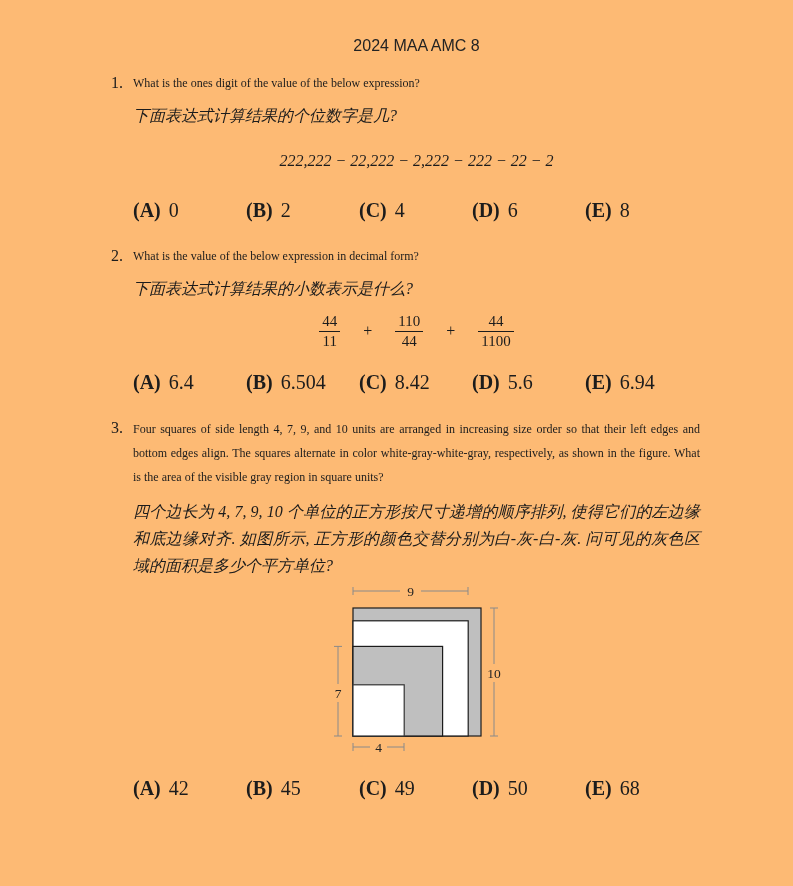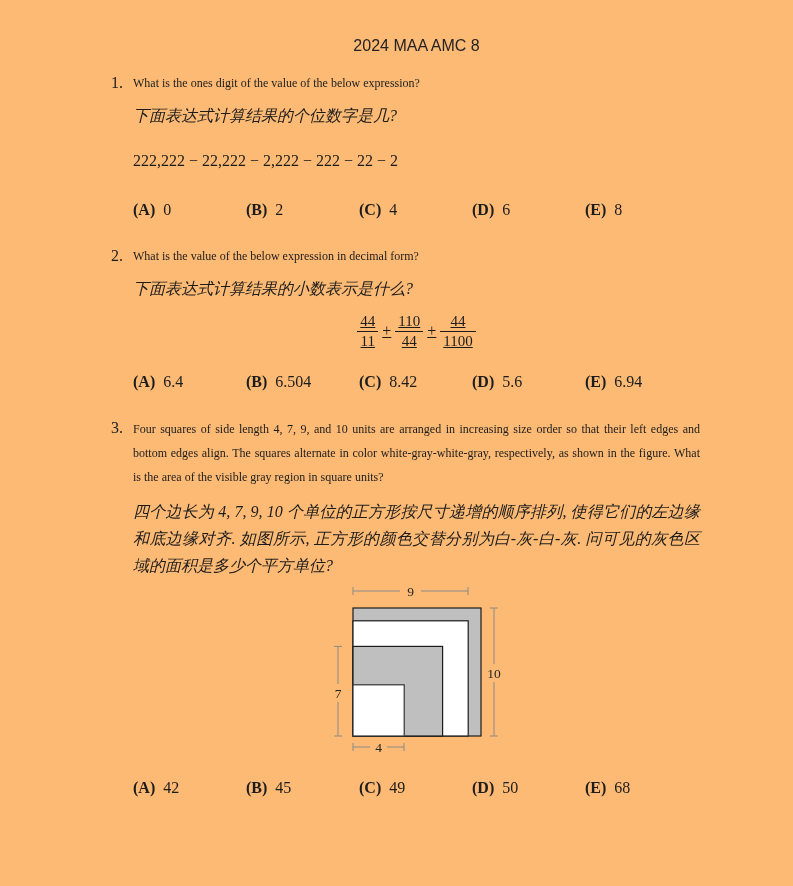--- a/index.html
+++ b/index.html
@@ -40,46 +40,47 @@
   .q3 .qtext { line-height: 24px; text-align: justify; }
   .zh {
     margin-top: 11px;
     font-size: 16px;
     line-height: 22px;
     font-style: italic;
   }
   .q3 .zh { margin-top: 9px; line-height: 27px; text-align: justify; }
   .expr {
     margin-top: 24px;
+    text-align: center;
     font-size: 16px;
     line-height: 20px;
+    font-style: italic;
   }
   .frac-row {
     margin-top: 12px;
     display: flex;
     justify-content: center;
     align-items: center;
-    gap: 4px;
-    text-decoration: underline;
+    gap: 23px;
   }
   .frac {
     display: inline-flex;
     flex-direction: column;
     align-items: stretch;
     font-size: 15px;
     line-height: 19px;
     text-align: center;
   }
   .frac .num { display: block; padding: 0 3px; border-bottom: 1.2px solid #1c1c1c; }
   .frac .den { display: block; padding: 0 3px; }
   .plus { font-size: 16px; padding-bottom: 1px; }
   .choices {
     display: grid;
     grid-template-columns: repeat(5, 113px);
-    font-size: 16px;
+    font-size: 20px;
     line-height: 22px;
   }
   .c1 { margin-top: 28px; }
   .c2 { margin-top: 20px; }
   .c3 { margin-top: 14px; }
   .choice { white-space: nowrap; }
   .choice .lbl { font-weight: bold; margin-right: 8px; }
   .figure-wrap {
     margin-top: 2px;
     text-align: center;

